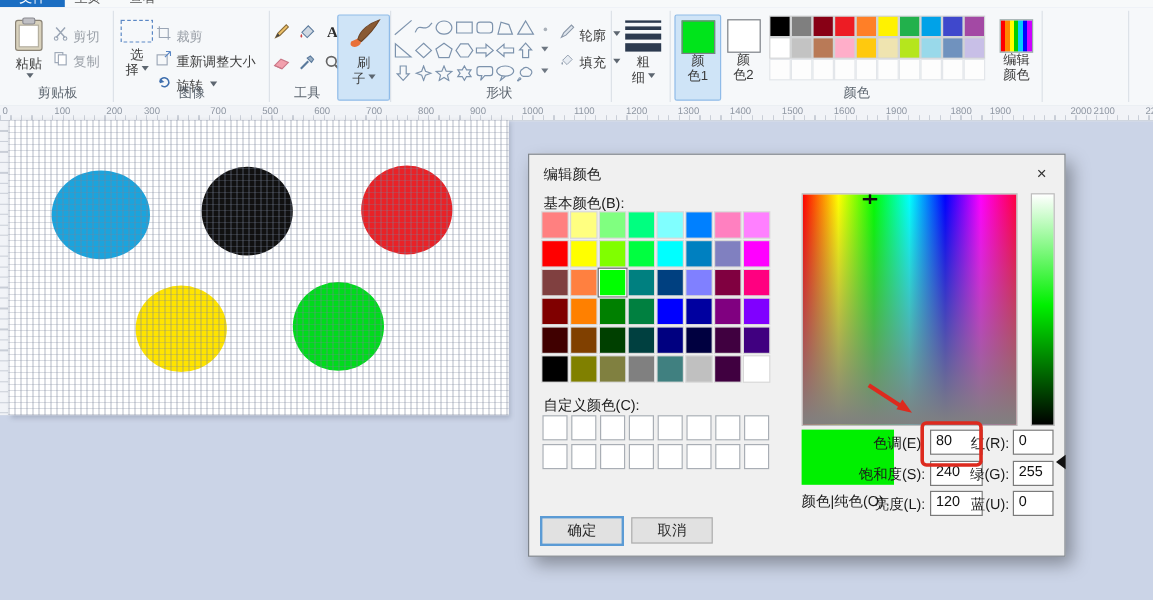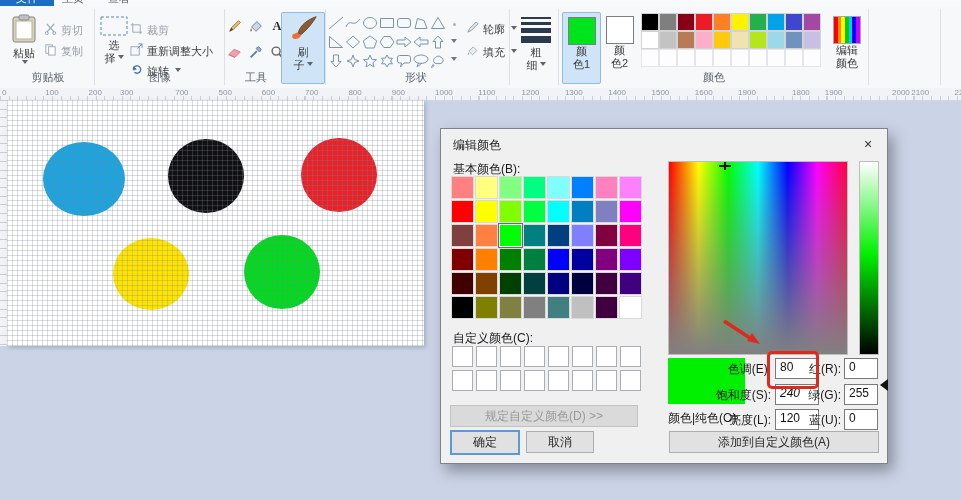--- a/index.html
+++ b/index.html
@@ -443,49 +443,47 @@
         <div class="ccell custom" style="left: 0px; top: 24px;"></div>
         <div class="ccell custom" style="left: 24px; top: 24px;"></div>
         <div class="ccell custom" style="left: 48px; top: 24px;"></div>
         <div class="ccell custom" style="left: 72px; top: 24px;"></div>
         <div class="ccell custom" style="left: 96px; top: 24px;"></div>
         <div class="ccell custom" style="left: 120px; top: 24px;"></div>
         <div class="ccell custom" style="left: 144px; top: 24px;"></div>
         <div class="ccell custom" style="left: 168px; top: 24px;"></div>
       </div>
 
-    <div class="dbtn disabled" style="left:9px;top:276px;width:186px;height:20px;">规定自定义颜色(D) &gt;&gt;</div>
     <div class="dbtn focus" style="left:9px;top:301px;width:66px;height:21px;">确定</div>
     <div class="dbtn" style="left:85px;top:302px;width:66px;height:20px;font-family:Liberation Serif, serif;">取消</div>
 
     <div id="grad" class="abs">
       <div id="cross-h" class="abs"></div>
       <div id="cross-v" class="abs"></div>
     </div>
     <div id="lumbar" class="abs"></div>
     <div id="lumarrow" class="abs"></div>
 
     <div id="preview" class="abs" style="background: rgb(0, 240, 0);"></div>
     <div class="abs dlbl" style="left:227px;top:281px;">颜色|纯色(O)</div>
 
     <div class="fld-lbl" style="left:262px;top:232px;width:68px;">色调(E):</div>
     <div class="fld-in" style="left:334px;top:229px;width:38px;">80</div>
     <div class="fld-lbl" style="left:247px;top:258px;width:83px;">饱和度(S):</div>
-    <div class="fld-in" style="left:334px;top:255px;width:38px;font-style:italic;">240</div>
+    <div class="fld-in" style="left:334px;top:255px;width:38px;">240</div>
     <div class="fld-lbl" style="left:262px;top:283px;width:68px;">亮度(L):</div>
     <div class="fld-in" style="left:334px;top:280px;width:38px;">120</div>
 
     <div class="fld-lbl" style="left:362px;top:232px;width:38px;">红(R):</div>
     <div class="fld-in" style="left:403px;top:229px;width:28px;">0</div>
     <div class="fld-lbl" style="left:356px;top:258px;width:44px;">绿(G):</div>
     <div class="fld-in" style="left:403px;top:255px;width:28px;">255</div>
     <div class="fld-lbl" style="left:362px;top:283px;width:38px;">蓝(U):</div>
     <div class="fld-in" style="left:403px;top:280px;width:28px;">0</div>
 
-    <div class="dbtn" style="left:228px;top:302px;width:208px;height:20px;">添加到自定义颜色(A)</div>
 
     <div id="ann-rect" class="abs"></div>
     <svg id="ann-arrow" class="abs">
       <line x1="283" y1="192" x2="309" y2="209" stroke="#dd2a1e" stroke-width="3.5"></line>
       <polygon points="319,215 306,212 311,204" fill="#dd2a1e"></polygon>
     </svg>
   </div>
 </div>
 
 </body></html>

